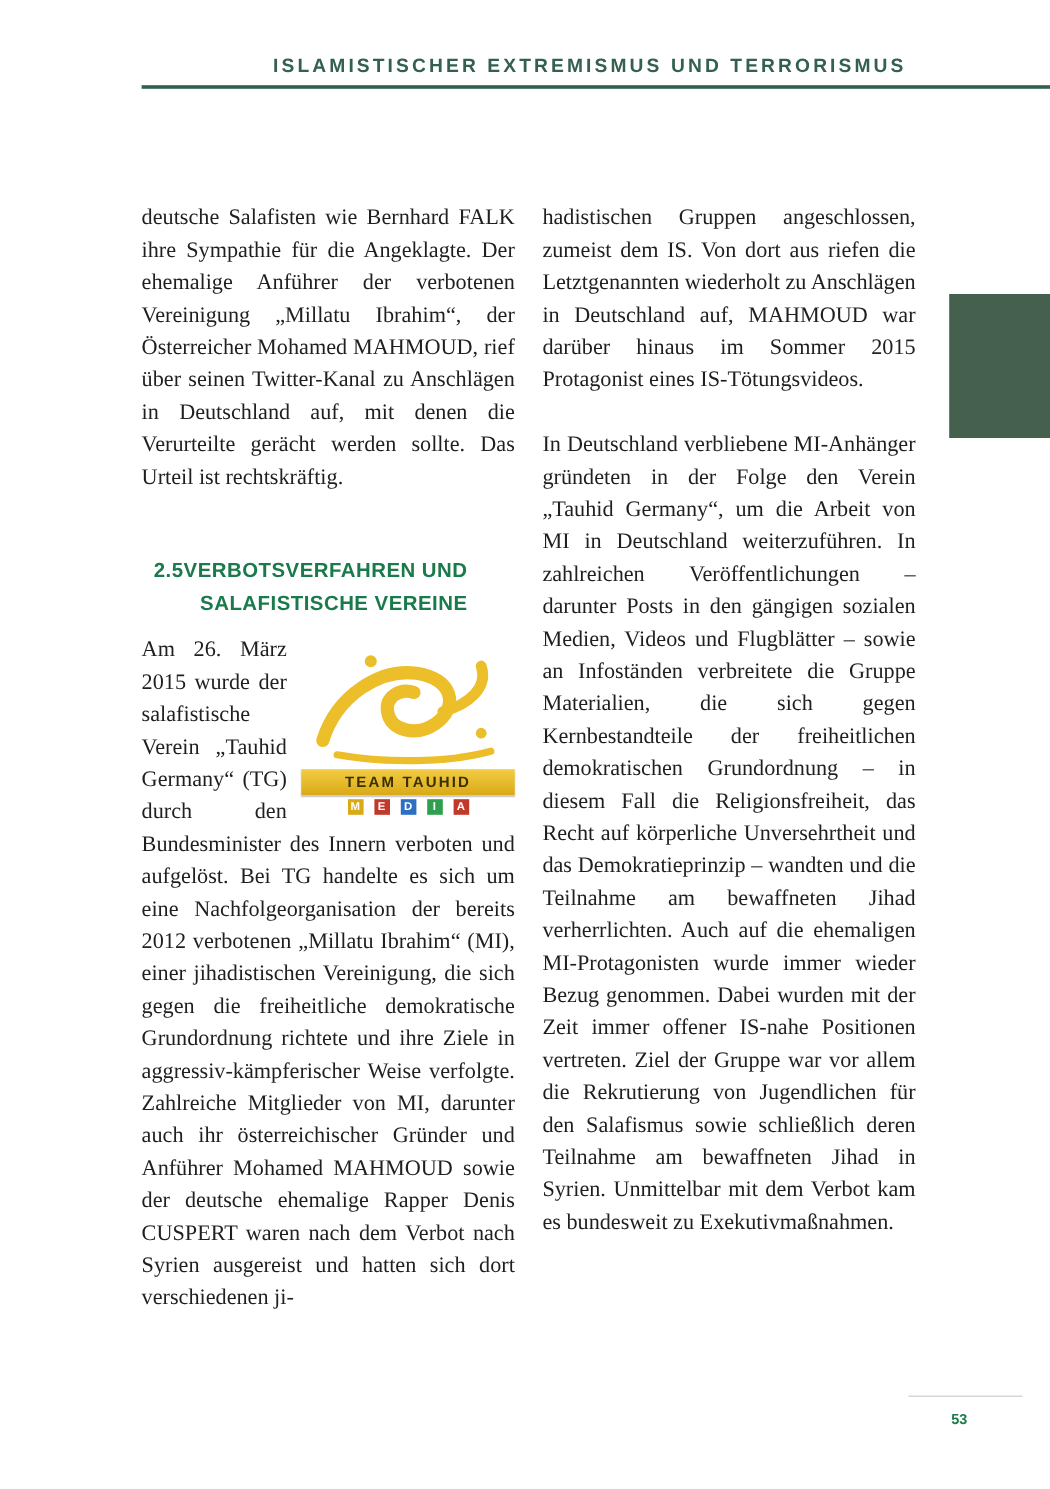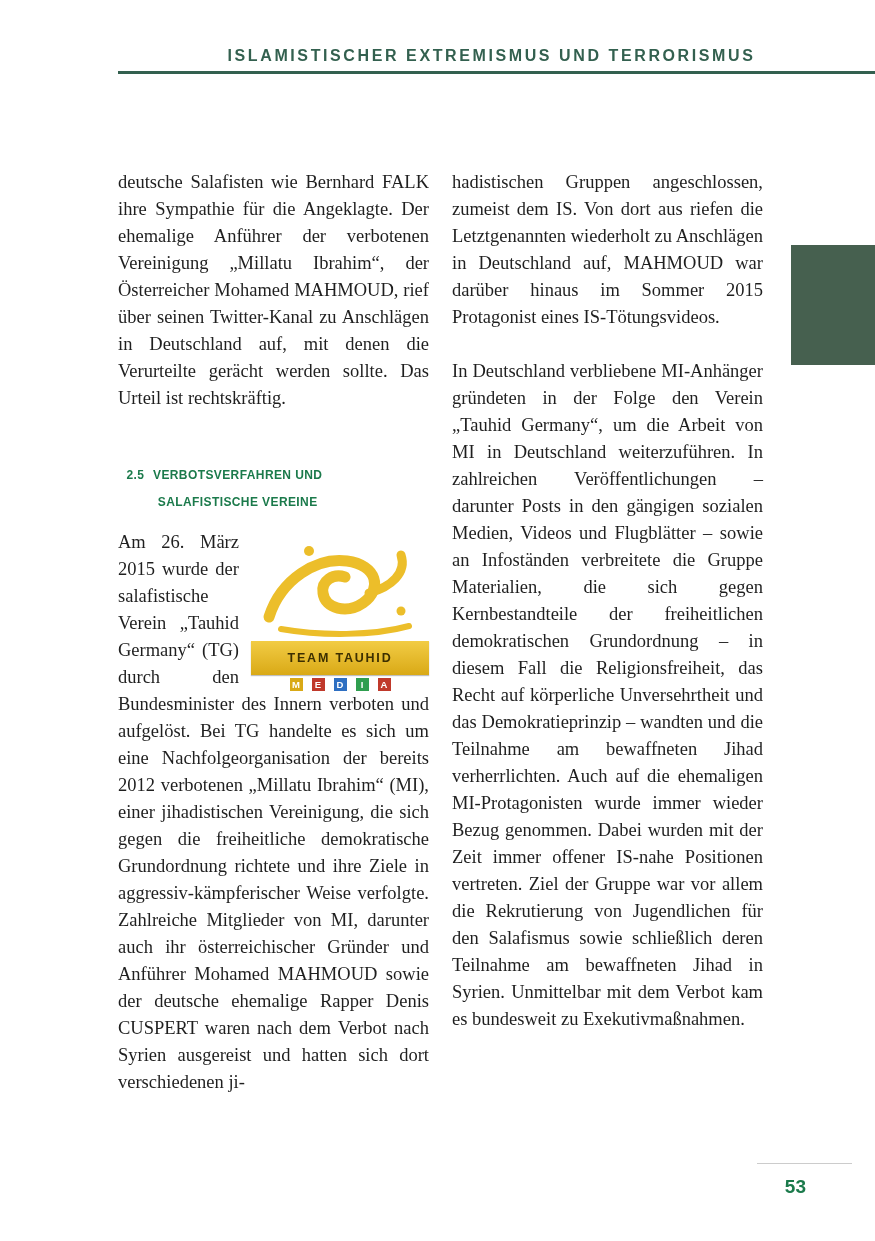--- a/index.html
+++ b/index.html
@@ -63,40 +63,40 @@
   .col-right { left: 452px; }
   .col p { margin: 0 0 27px 0; }
   .col p:last-child { margin-bottom: 0; }
 
   
   .section-heading {
     display: flex;
     margin: 50px 0 13px 0;
     font-family: "Liberation Sans", sans-serif;
     font-weight: bold;
-    font-size: 12px;
+    font-size: 17px;
     line-height: 27px;
     letter-spacing: 0.4px;
     color: #1b7a4b;
-    text-align: center;
+    text-align: right;
   }
   .heading-num { flex: none; width: 35px; }
   .heading-lines div { white-space: nowrap; }
 
   
   .logo-float {
     float: right;
     width: 178px;
     height: 152px;
     margin: 2px 0 6px 12px;
     display: block;
   }
   .logo-call { display: block; width: 178px; height: 110px; }
   .logo-bar {
-    height: 34px;
+    height: 22px;
     background: linear-gradient(#f2cc45, #d9a916);
     box-shadow: 0 1px 1px rgba(0,0,0,0.25);
     display: flex;
     align-items: center;
     justify-content: center;
     font-family: "Liberation Sans", sans-serif;
     font-weight: bold;
     font-size: 12.5px;
     letter-spacing: 1.8px;
     color: #3c2f00;
@@ -132,21 +132,21 @@
     width: 95px;
     height: 1px;
     background: #cccccc;
   }
   .page-number {
     position: absolute;
     top: 1176px;
     right: 69px;
     font-family: "Liberation Sans", sans-serif;
     font-weight: bold;
-    font-size: 19px;
+    font-size: 12px;
     color: #1b7a4b;
     text-align: right;
   }
 </style>
 </head>
 <body>
 
 <div class="page">
 
   <div class="header-title">ISLAMISTISCHER EXTREMISMUS UND TERRORISMUS</div>

